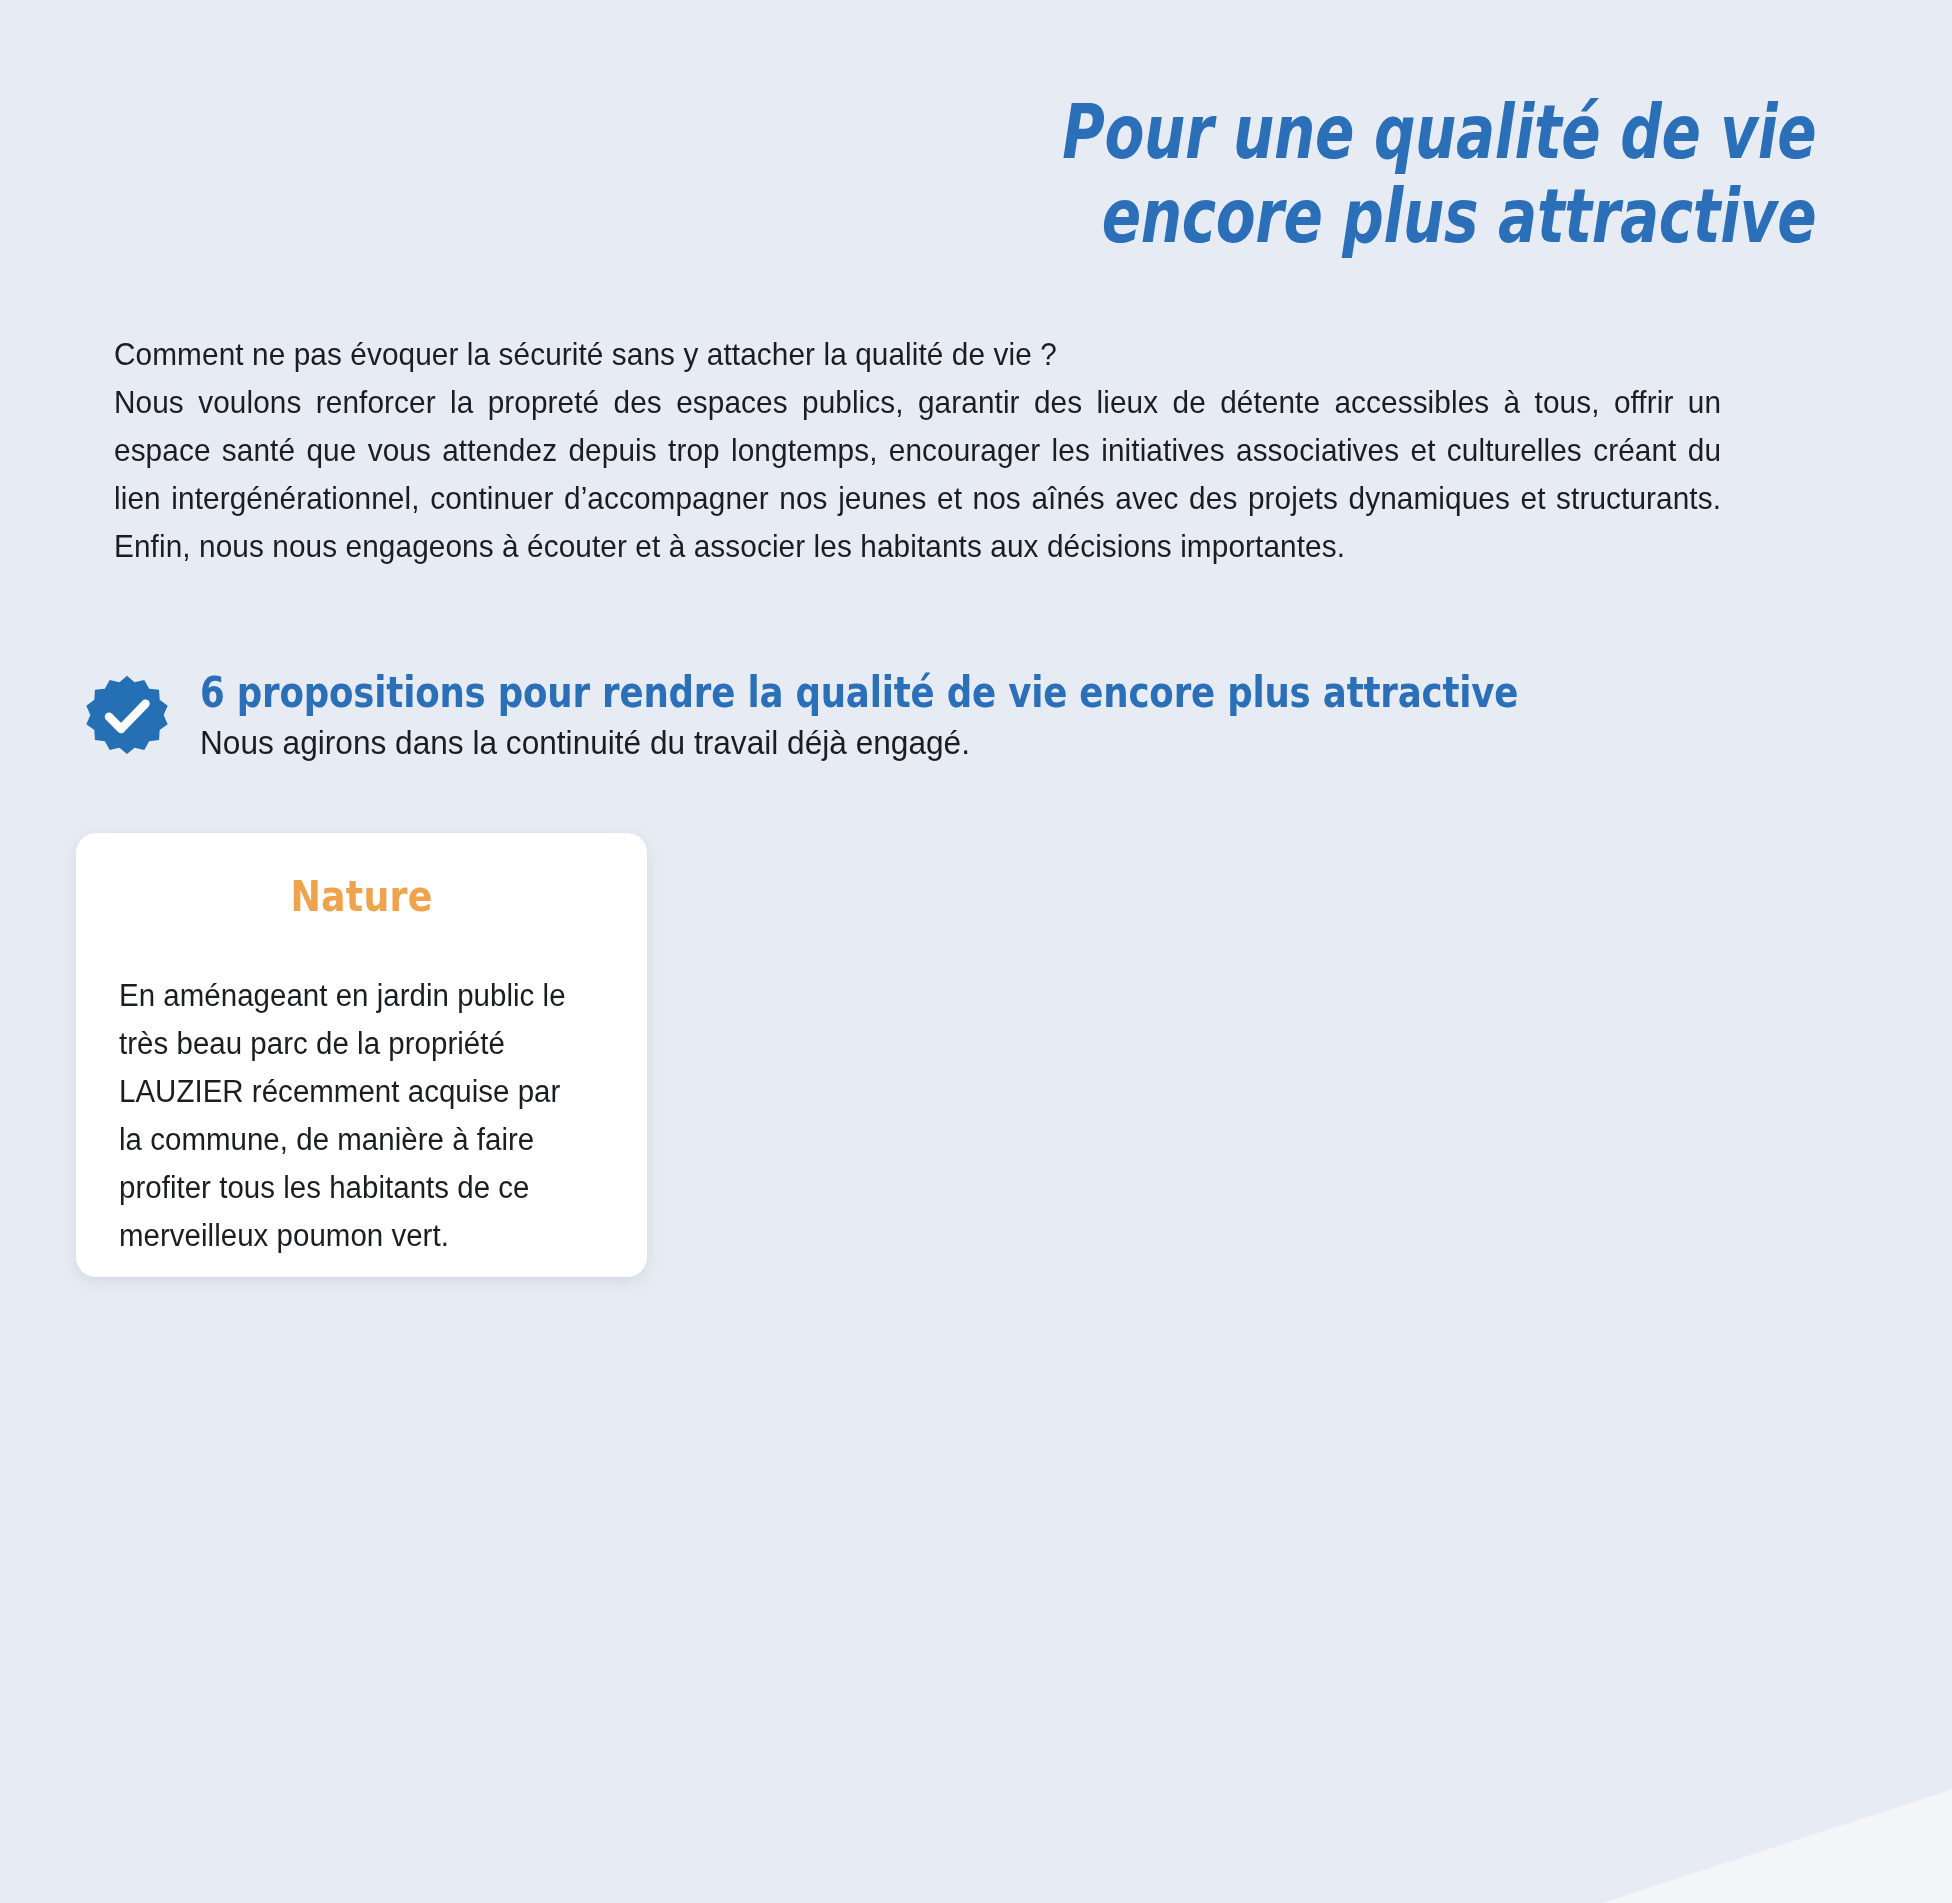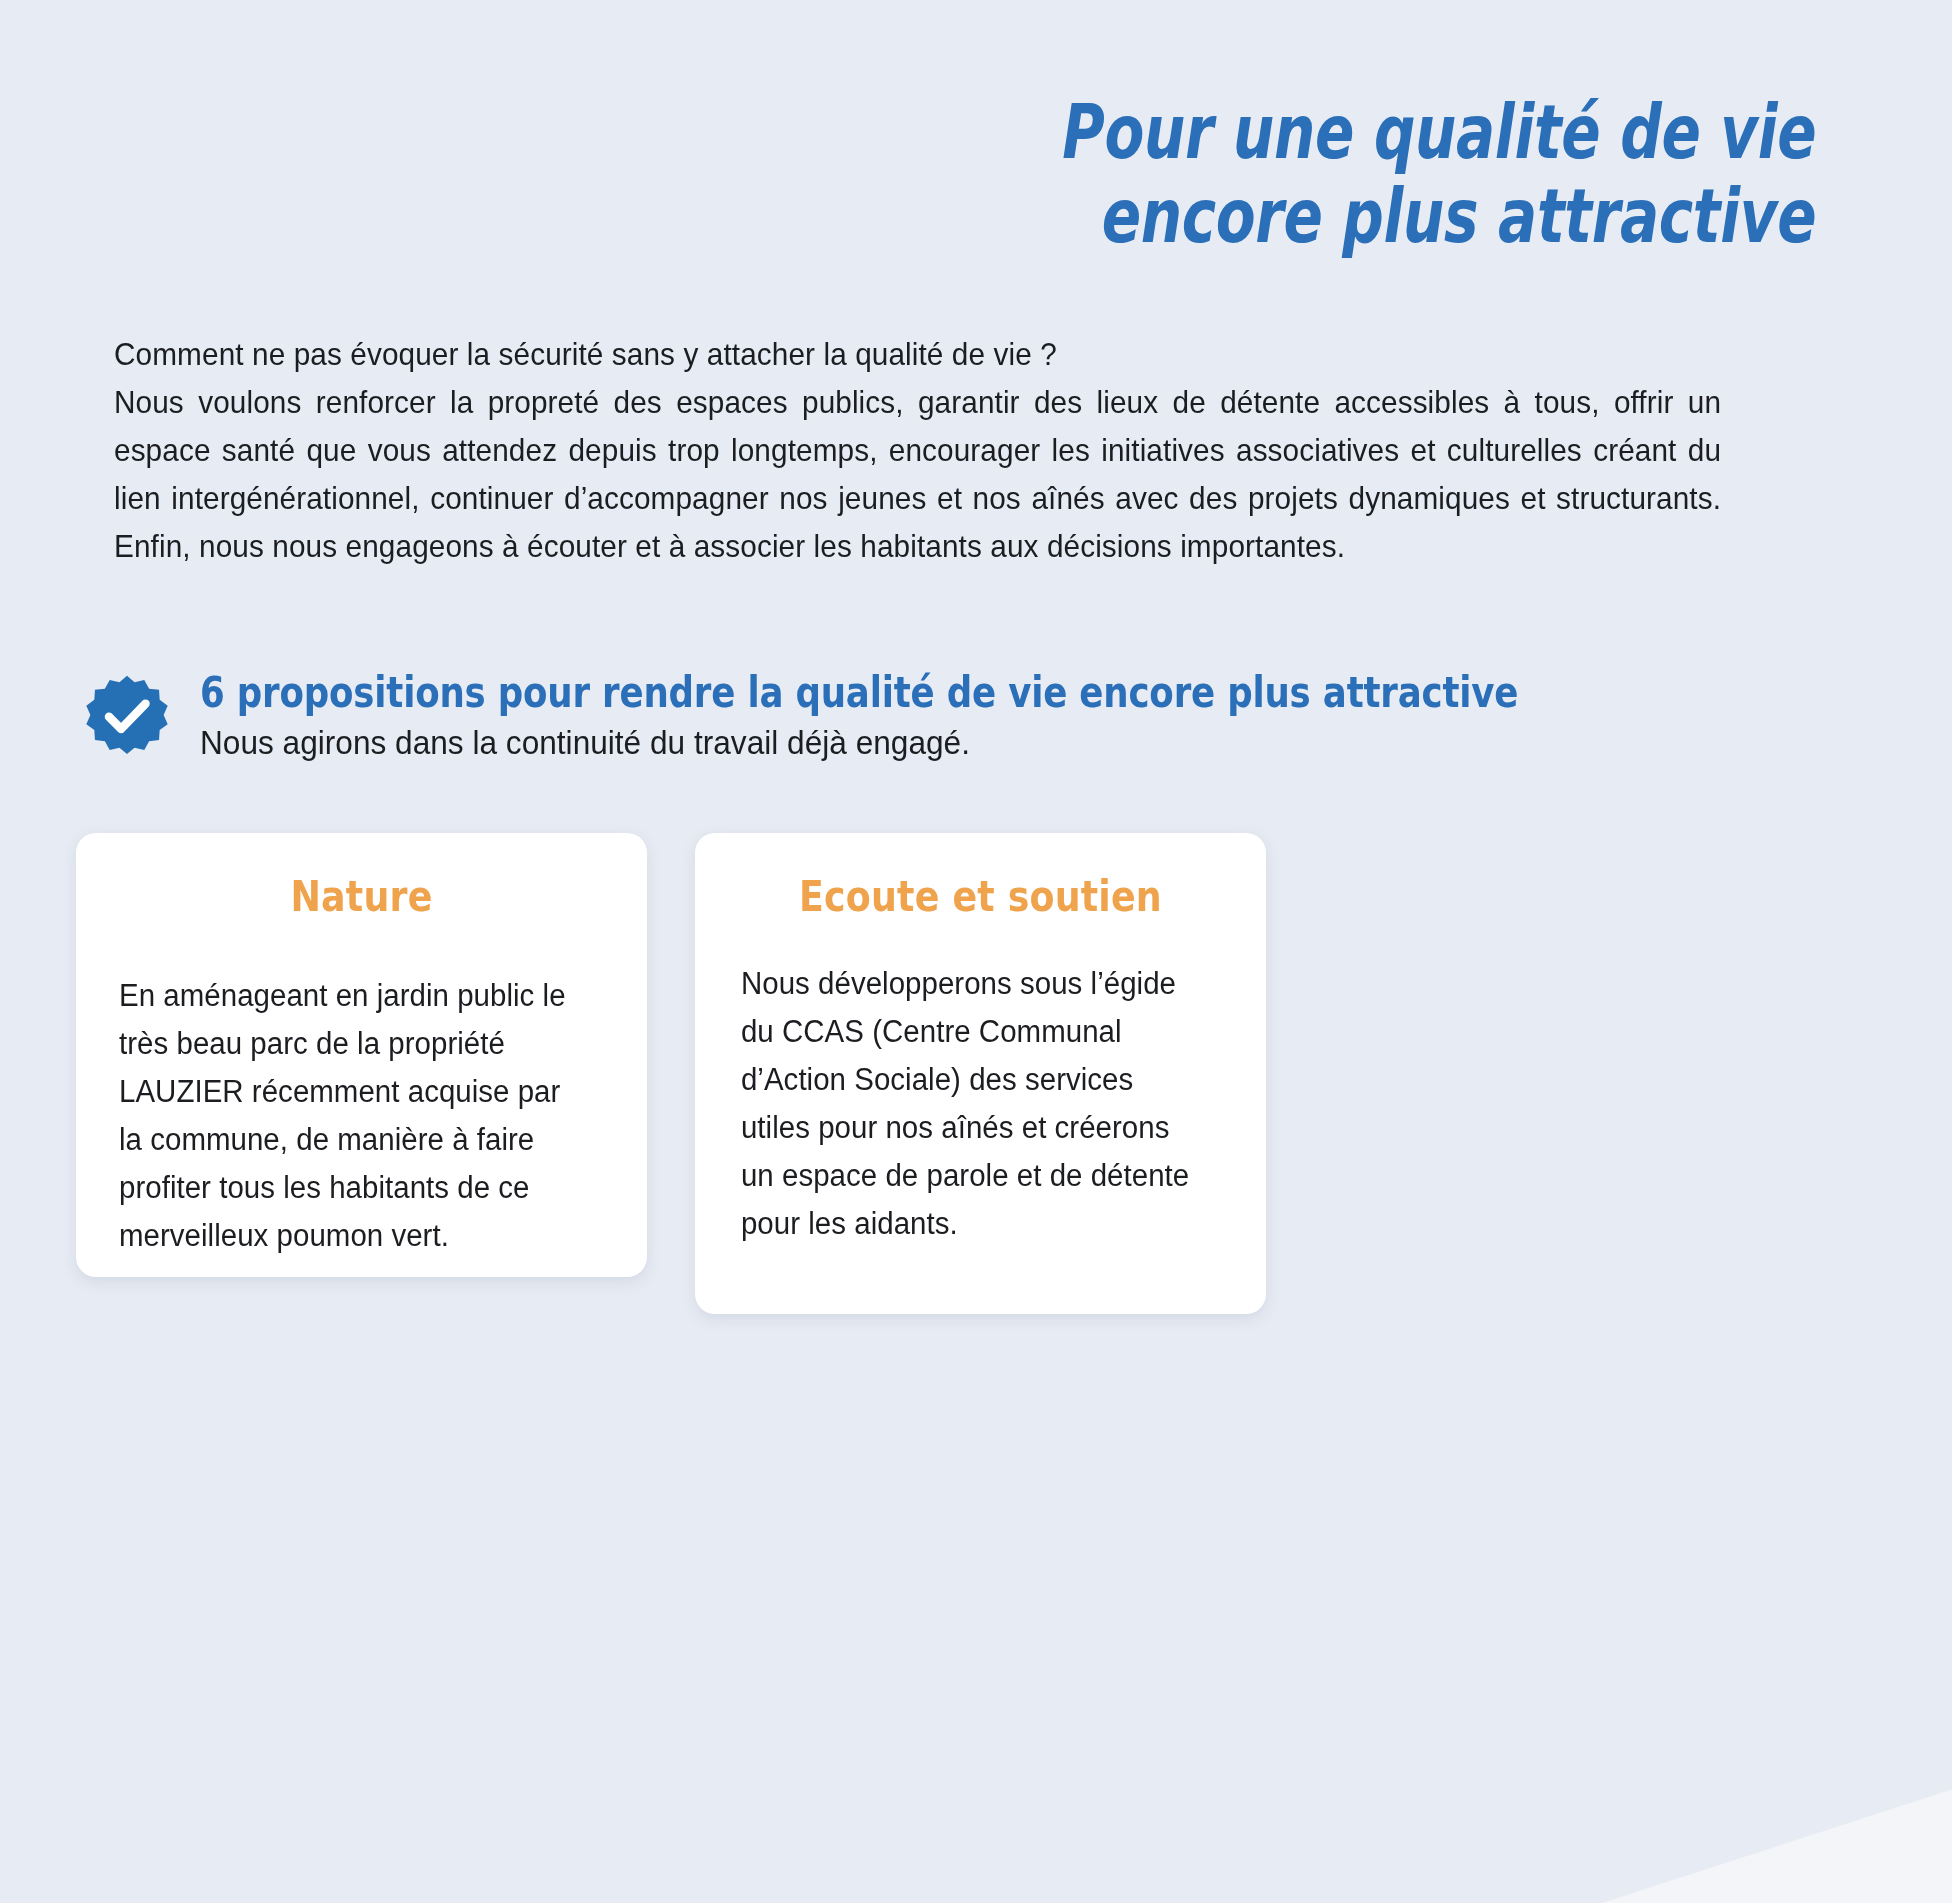--- a/index.html
+++ b/index.html
@@ -202,24 +202,20 @@
 
     <div class="card row1 c-nature">
       <h2 class="card-title">Nature</h2>
       <p class="card-body">En aménageant en jardin public le très beau parc de la propriété LAUZIER récemment acquise par la commune, de manière à faire profiter tous les habitants de ce merveilleux poumon vert.</p>
     </div>
 
 
 
 
 
-    <div class="card row2 c-ecoute">
-      <h2 class="card-title">Ecoute et soutien</h2>
-      <p class="card-body">Nous développerons sous l’égide du CCAS (Centre Communal d’Action Sociale) des services utiles pour nos aînés et créerons un espace de parole et de détente pour les aidants.</p>
-    </div>
 
   </div>
 
   <svg class="corner-wedge" viewBox="0 0 640 150" preserveAspectRatio="none" xmlns="http://www.w3.org/2000/svg">
     <polygon points="640,0 640,150 180,150" fill="#f3f5f9"></polygon>
   </svg>
 
 </div>
 
 

